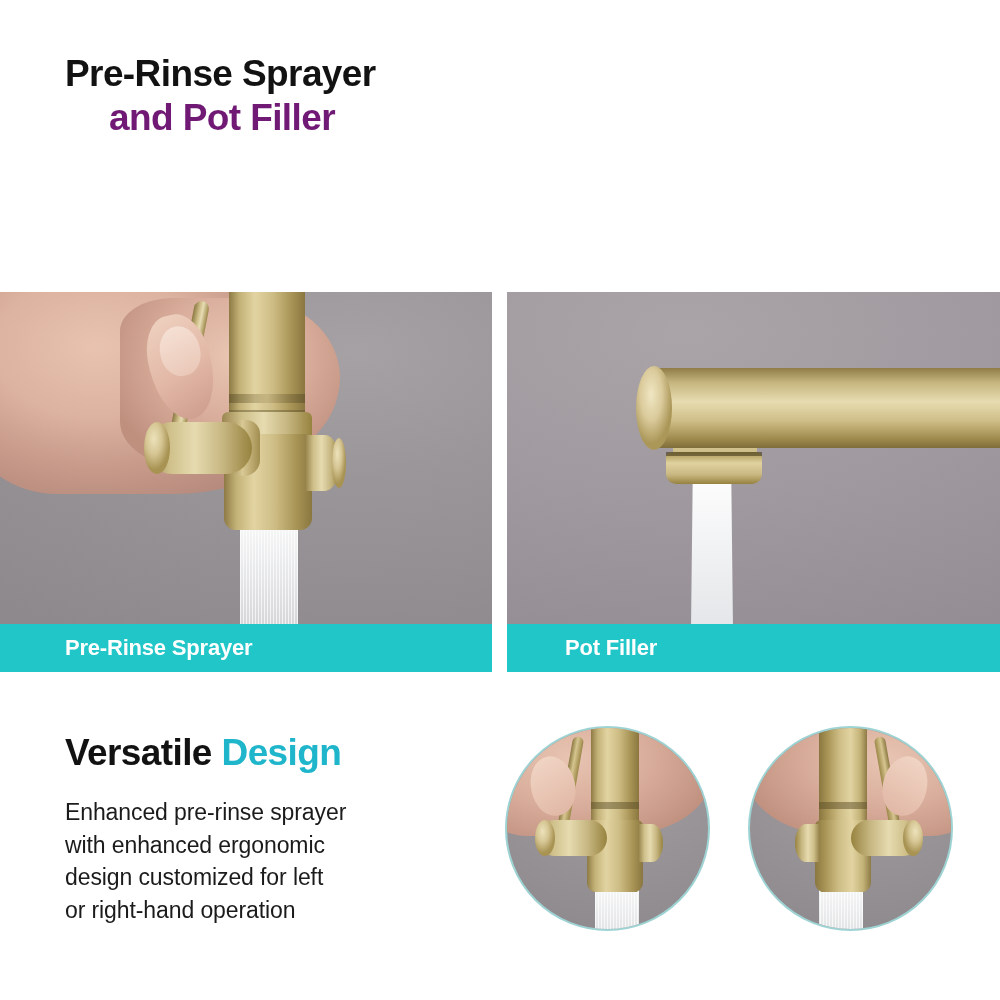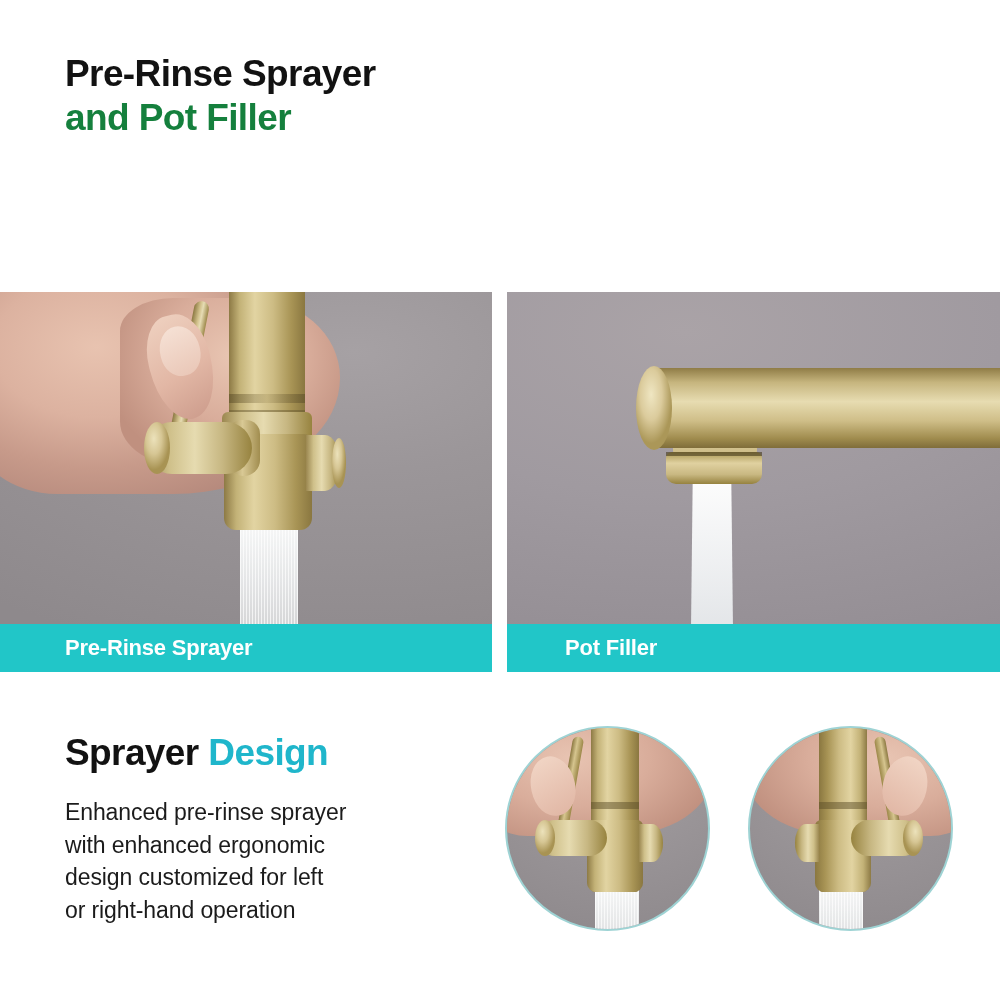--- a/index.html
+++ b/index.html
@@ -23,21 +23,21 @@
   
   .top-text { position: absolute; left: 65px; top: 52px; width: 600px; }
 
   .h1 {
     font-size: 37px;
     font-weight: bold;
     letter-spacing: -0.6px;
     line-height: 1.18;
     color: #121212;
   }
-  .h1 .accent { color: #15803d; }
+  .h1 .accent { color: #701a75; margin-left: 44px; }
 
   .lead {
     margin-top: 16px;
     font-size: 23.5px;
     line-height: 1.38;
     color: #1b1b1b;
     letter-spacing: -0.1px;
     white-space: pre-line;
   }
 
@@ -394,21 +394,21 @@
         <div class="spout-ring-line"></div>
       </div>
       <div class="caption">
         <span>Pot Filler</span>
       </div>
     </div>
   </div>
 
   <div class="bottom-text">
     <div class="h2">
-      <span>Sprayer</span>
+      <span>Versatile</span>
       <span class="accent">Design</span>
     </div>
     <div class="body2">Enhanced pre-rinse sprayer
 with enhanced ergonomic
 design customized for left
 or right-hand operation</div>
   </div>
 
   <div class="circle c1">
     <div class="mirror">

